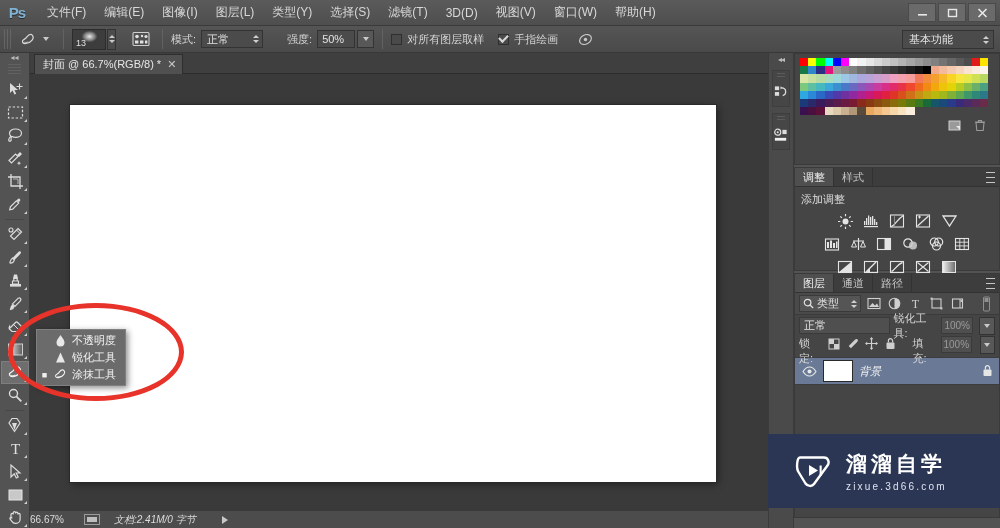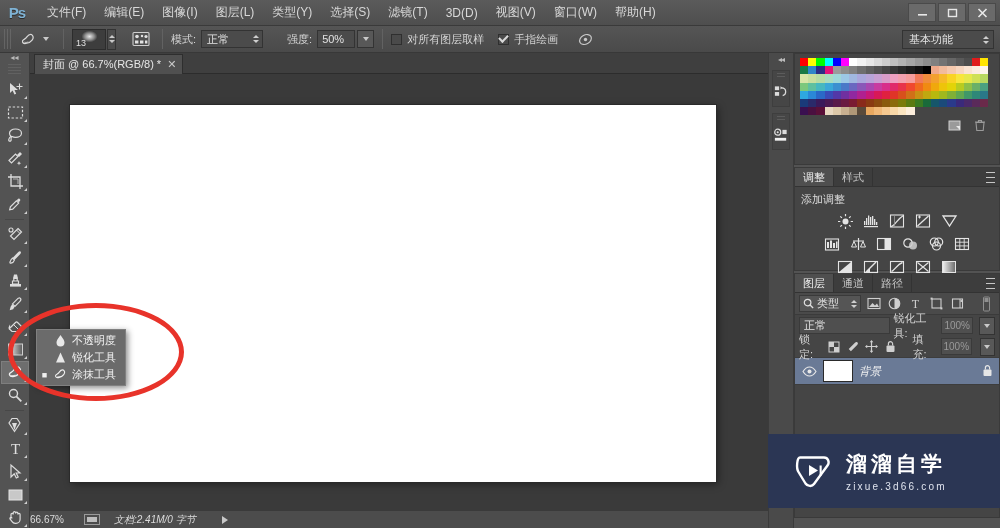--- a/index.html
+++ b/index.html
@@ -226,21 +226,21 @@
   }
   .lf-ico { width:17px; height:17px; display:flex; align-items:center; justify-content:center; }
   .lay-row2 { height:21px; display:flex; align-items:center; padding:0 4px; gap:4px;}
   .blend-sel {
     height:17px; width:96px; background:#4f4f4f; border:1px solid #3a3a3a; color:#e4e4e4;
     font-size:11px; display:flex; align-items:center; padding:0 12px 0 4px; position:relative;
   }
   .op-label{font-size:11px;color:#d7d7d7;}
   .op-val{height:17px;width:34px;background:#4f4f4f;border:1px solid #3a3a3a;color:#9a9a9a;font-size:10px;
           display:flex;align-items:center;justify-content:center;}
-  .lay-row3 { height:21px; display:flex; align-items:center; padding:0 4px; gap:6px;}
+  .lay-row3 { height:21px; display:flex; padding:0 4px; gap:6px;}
   .lock-ico{width:14px;height:15px;display:flex;align-items:center;justify-content:center;}
   .layer-item {
     height:28px; background:#6a7a96; display:flex; align-items:center; gap:6px; padding:0 6px;
     border-top:1px solid #3d3d3d; border-bottom:1px solid #3d3d3d;
   }
   .eye { width:16px; display:flex; align-items:center; justify-content:center; }
   .lay-thumb { width:30px; height:22px; background:#fff; border:1px solid #2a2a2a; }
   .lay-name { flex:1; font-size:11px; color:#f2f2f2; font-style:italic; }
   .lay-empty { height:66px; background:#454545; }
   .lay-foot { height:21px; background:#4a4a4a; display:flex; align-items:center; justify-content:center; gap:11px; border-top:1px solid #3b3b3b;}

